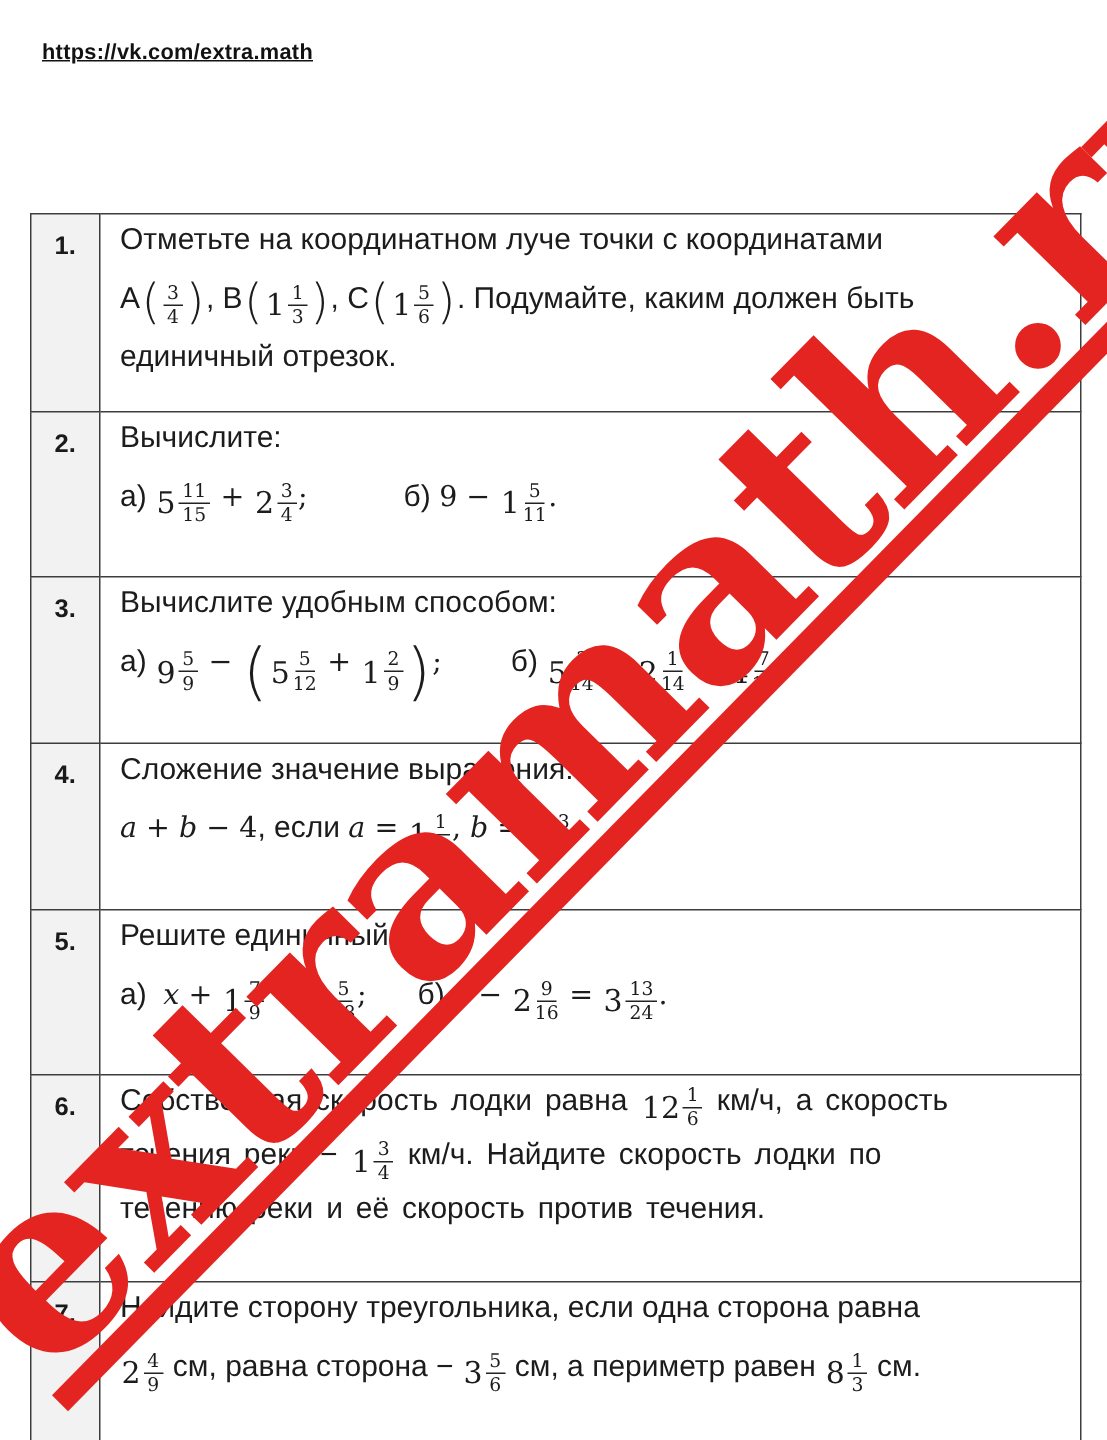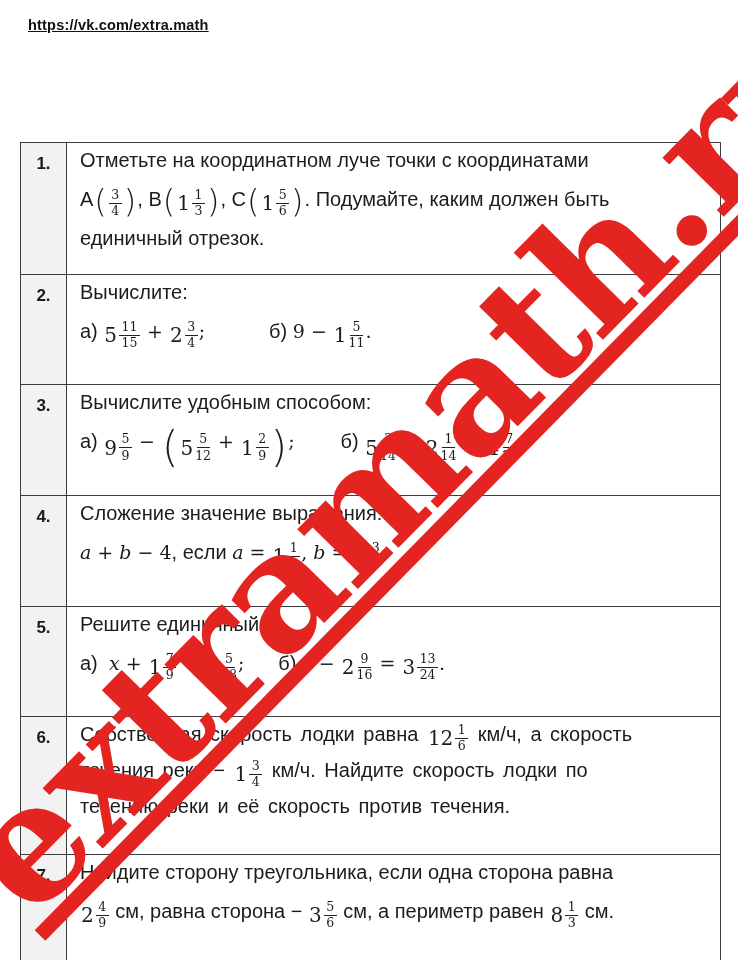--- a/index.html
+++ b/index.html
@@ -1,20 +1,20 @@
 <!DOCTYPE html>
 <html><head>
 <meta charset="utf-8">
 <style>
   html,body{margin:0;padding:0;background:#ffffff;}
   body{width:738px;height:960px;overflow:hidden;
        font-family:"Liberation Sans",sans-serif;color:#1c1c1c;}
   .page{position:relative;width:738px;height:960px;background:#fff;overflow:hidden;}
 
-  .vk-link{position:absolute;left:28px;top:17px;font-size:14.5px;font-weight:700;
+  .vk-link{position:absolute;left:28px;top:27px;font-size:14.5px;font-weight:700;
            color:#121212;letter-spacing:.2px;}
 
   .title-block{position:absolute;left:0;top:36px;width:100%;text-align:center;}
   .title-line{font-size:22px;line-height:38px;color:#151515;}
 
   table.sheet{position:absolute;left:20px;top:142px;width:701px;
               border-collapse:collapse;table-layout:fixed;}
   table.sheet td{border:1.6px solid #3d3d3d;vertical-align:top;}
   td.numcell{width:43px;background:#f2f2f2;text-align:center;
              padding-top:11px;font-weight:700;font-size:17px;color:#1a1a1a;}

